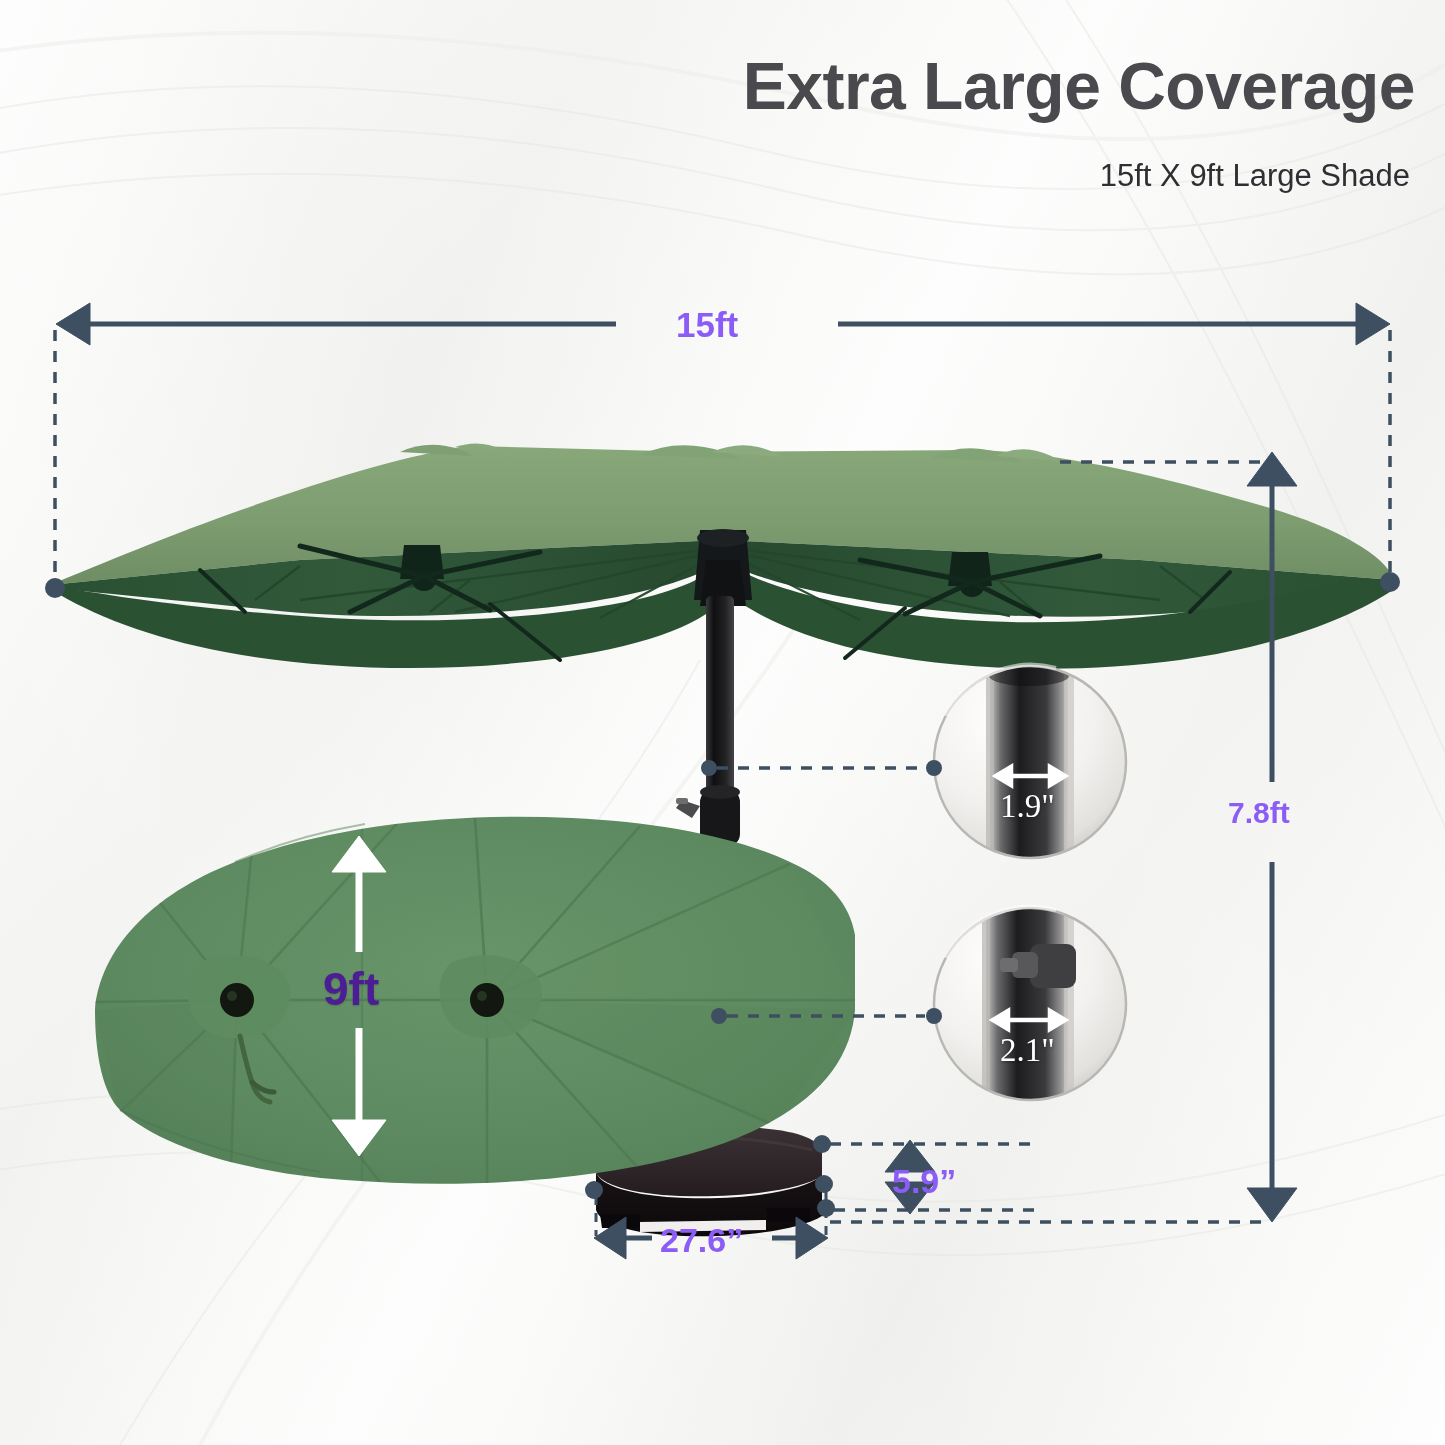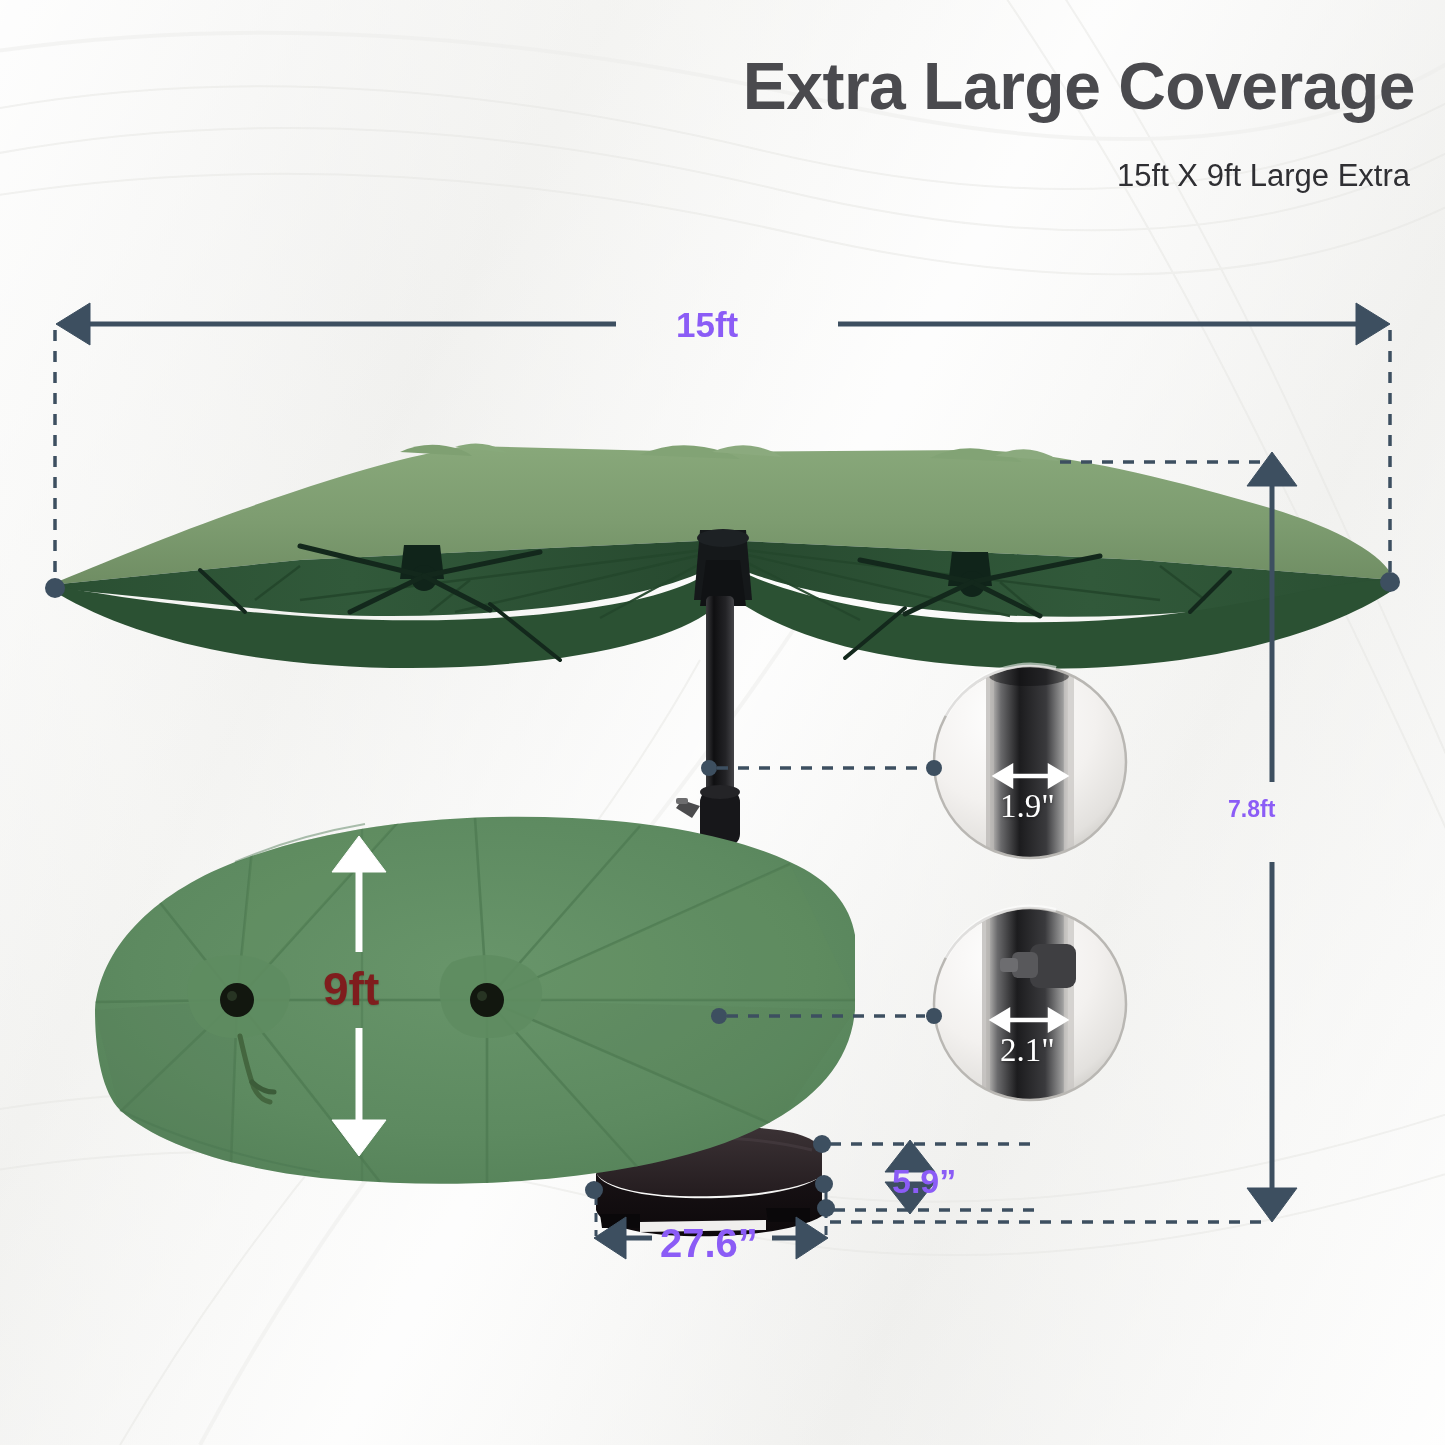--- a/index.html
+++ b/index.html
@@ -44,29 +44,29 @@
   }
 
   
   .dim-label {
     position: absolute;
     font-weight: 700;
     color: #8b5cf6;
     white-space: nowrap;
   }
   #lbl-15ft { left: 676px; top: 305px; font-size: 35px; }
-  #lbl-78ft { left: 1228px; top: 796px; font-size: 23px; }
-  #lbl-276  { left: 660px; top: 1221px; font-size: 40px; }
+  #lbl-78ft { left: 1228px; top: 796px; font-size: 30px; }
+  #lbl-276  { left: 660px; top: 1221px; font-size: 34px; }
   #lbl-59   { left: 871px; top: 1162px; font-size: 34px; margin-left: 21px; }
 
   #lbl-9ft {
     position: absolute;
     left: 323px; top: 962px;
     font-size: 46px; font-weight: 700;
-    color: #7f1d1d;
+    color: #4c1d95;
     text-shadow: 0 1px 2px rgba(0,0,0,.18);
   }
 
   .mag-label {
     position: absolute;
     color: #ffffff;
     font-family: "Liberation Serif", serif;
     font-size: 33px;
     font-weight: 400;
     text-shadow: 0 1px 3px rgba(0,0,0,.35);
@@ -465,21 +465,21 @@
         <line x1="359" y1="862" x2="359" y2="952" stroke-width="7"></line>
         <path d="M 359 836 l -27 36 l 54 0 Z"></path>
         <line x1="359" y1="1028" x2="359" y2="1130" stroke-width="7"></line>
         <path d="M 359 1156 l -27 -36 l 54 0 Z"></path>
       </g>
     </g>
   </svg>
 
   <div class="txt" id="title">Extra Large Coverage</div>
 
-  <div class="txt" id="subtitle">15ft X 9ft Large Extra</div>
+  <div class="txt" id="subtitle">15ft X 9ft Large Shade</div>
 
   <div class="dim-label" id="lbl-15ft">15ft</div>
 
   <div class="dim-label" id="lbl-78ft">7.8ft</div>
 
   <div class="dim-label" id="lbl-276">27.6”</div>
 
   <div class="dim-label" id="lbl-59">5.9”</div>
 
   <div id="lbl-9ft">9ft</div>

